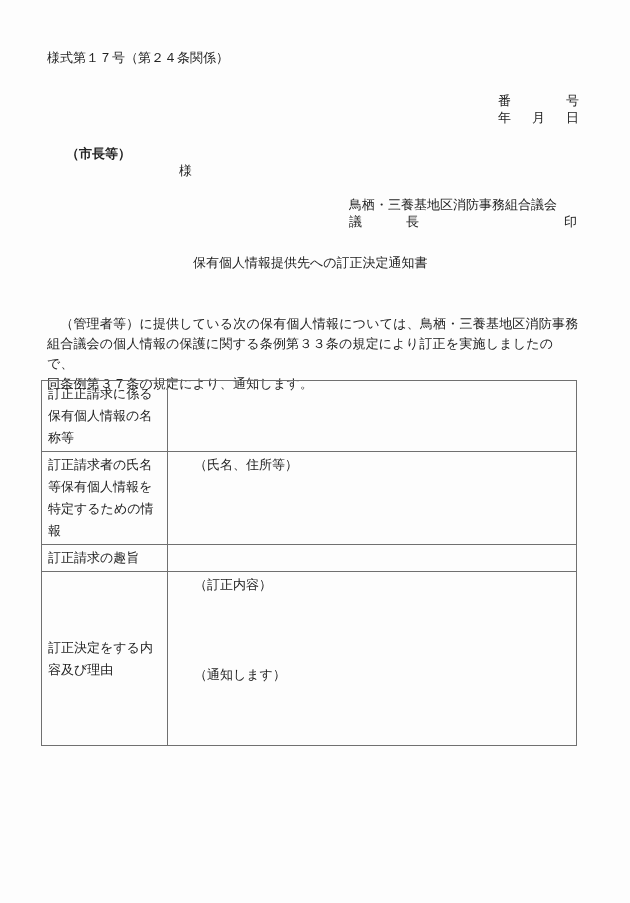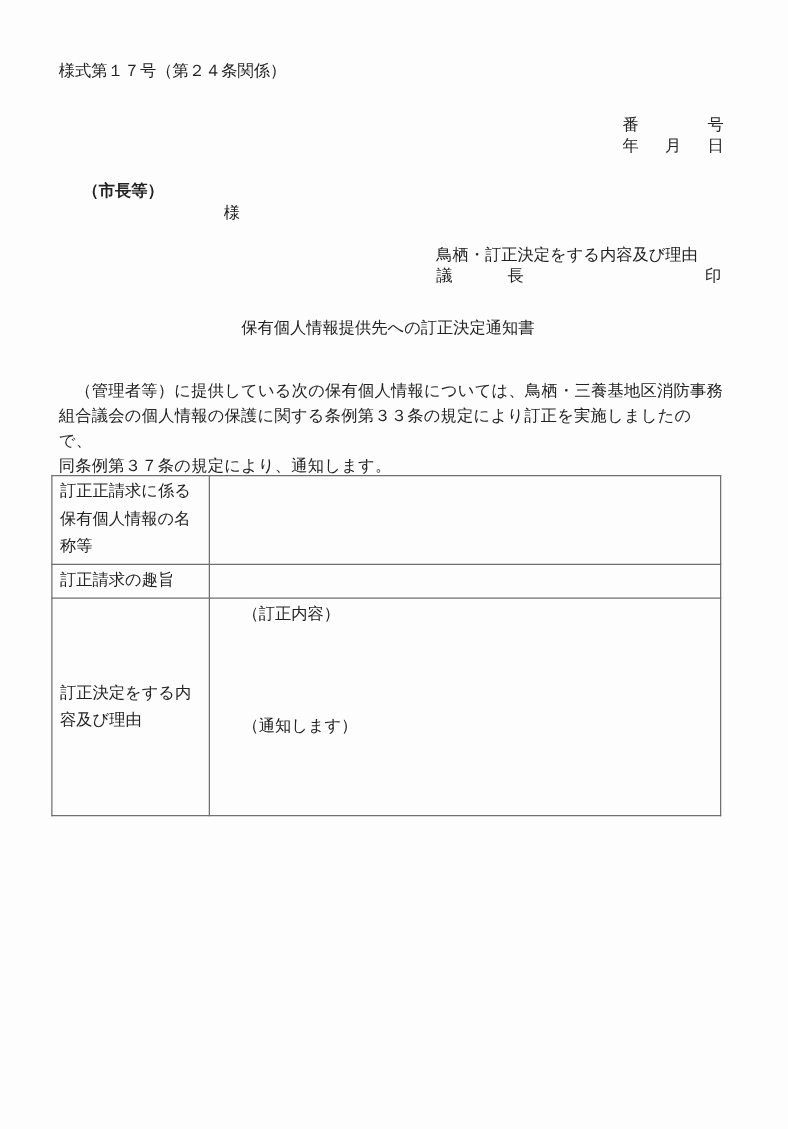--- a/index.html
+++ b/index.html
@@ -13,21 +13,21 @@
     .num-line { left: 498px; top: 93px; width: 80px; }
     .date-line { left: 498px; top: 110px; width: 80px; }
     .num-line span, .date-line span { position: absolute; top: 0; }
     .addressee { left: 66px; top: 146px; font-weight: bold; }
     .sama { left: 179px; top: 163px; }
     .sender-org { left: 349px; top: 197px; }
     .sender-role { left: 349px; top: 214px; width: 228px; }
     .sender-role span { position: absolute; top: 0; }
     .doc-title { left: 193px; top: 255px; }
     .body-text {
-      position: absolute; left: 47px; top: 304px; width: 532px;
+      position: absolute; left: 47px; top: 314px; width: 532px;
       line-height: 20px; white-space: normal; letter-spacing: 0.2px;
     }
     .body-text p { margin: 0; }
     table.form {
       position: absolute; left: 41px; top: 380px; width: 536px;
       border-collapse: collapse; table-layout: fixed;
     }
     table.form td {
       border: 1px solid #707070; vertical-align: top; padding: 2px 6px;
       line-height: 22px; font-size: 13px; margin-top: 24px;
@@ -52,41 +52,47 @@
 </div>
 <div class="abs date-line">
   <span style="left:0">年</span>
   <span style="left:34px">月</span>
   <span style="left:68px">日</span>
 </div>
 
 <div class="abs addressee">（市長等）</div>
 <div class="abs sama">様</div>
 
-<div class="abs sender-org">鳥栖・訂正決定をする内容及び理由</div>
+<div class="abs sender-org">鳥栖・三養基地区消防事務組合議会</div>
 <div class="abs sender-role">
   <span style="left:0">議</span>
   <span style="left:57px">長</span>
   <span style="left:215px">印</span>
 </div>
 
 <div class="abs doc-title">保有個人情報提供先への訂正決定通知書</div>
 
 <div class="body-text">
   <p>　（管理者等）に提供している次の保有個人情報については、鳥栖・三養基地区消防事務</p>
   <p>組合議会の個人情報の保護に関する条例第３３条の規定により訂正を実施しましたので、</p>
   <p>同条例第３７条の規定により、通知します。</p>
 </div>
 
 <table class="form">
   <tbody>
       <tr class="r1">
     <td class="label">訂正正請求に係る保有個人情報の名称等</td>
     <td></td>
   </tr>
+  <tr class="r2">
+    <td class="label">訂正請求者の氏名等保有個人情報を特定するための情報</td>
+    <td>
+          <span class="paren">（氏名、住所等）</span>
+        </td>
+  </tr>
   <tr class="r3">
     <td class="label">訂正請求の趣旨</td>
     <td></td>
   </tr>
   <tr class="r4">
     <td class="label">訂正決定をする内容及び理由</td>
     <td>
       <span class="paren">（訂正内容）</span>
       <span class="paren reason">（通知します）</span>
     </td>

